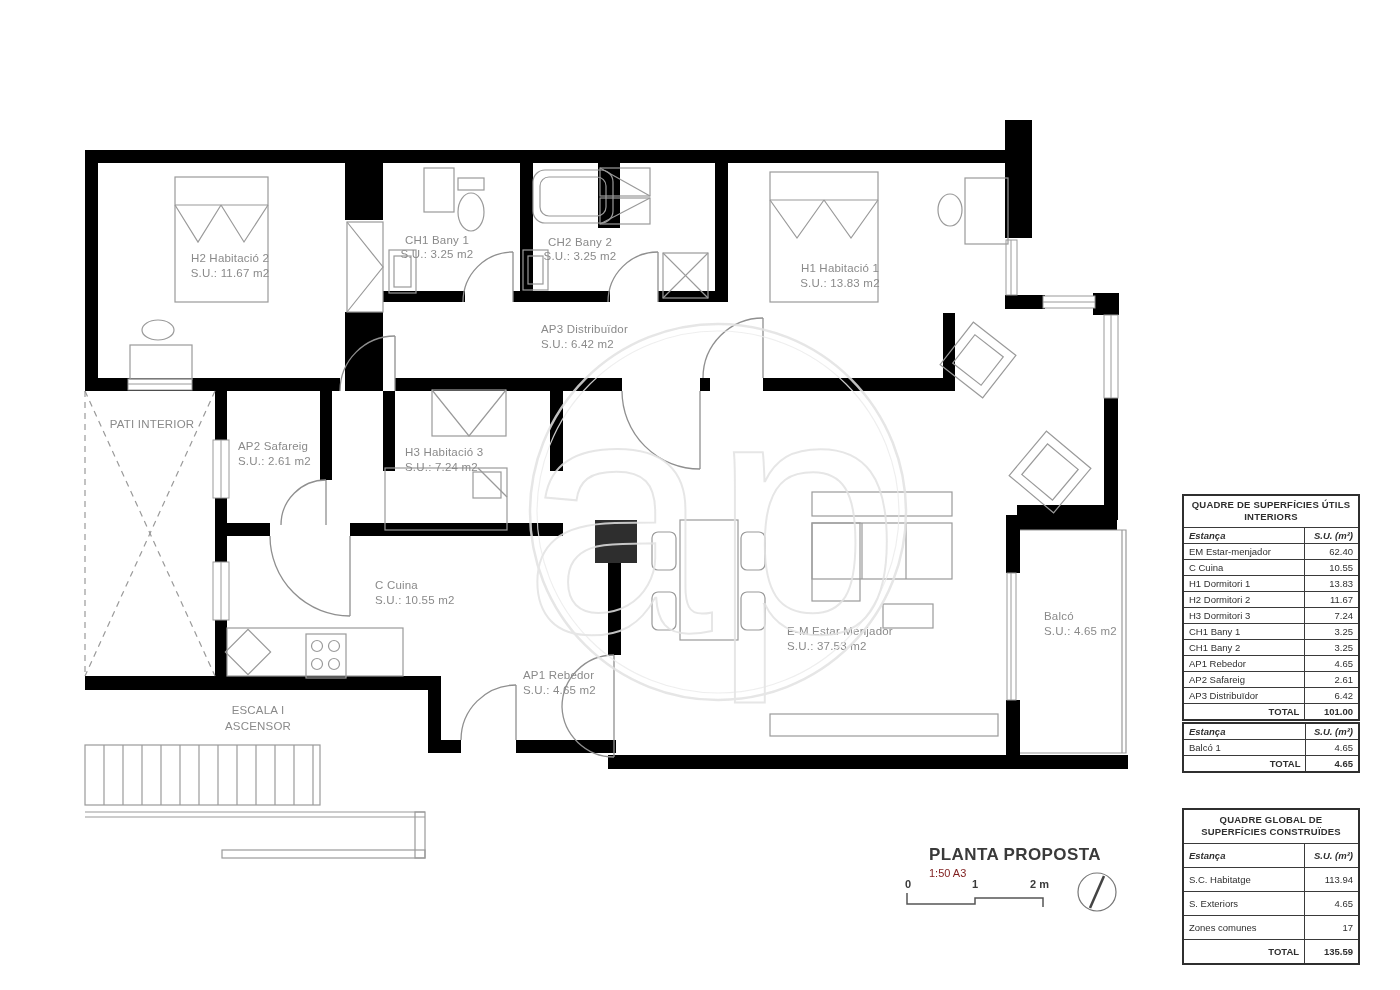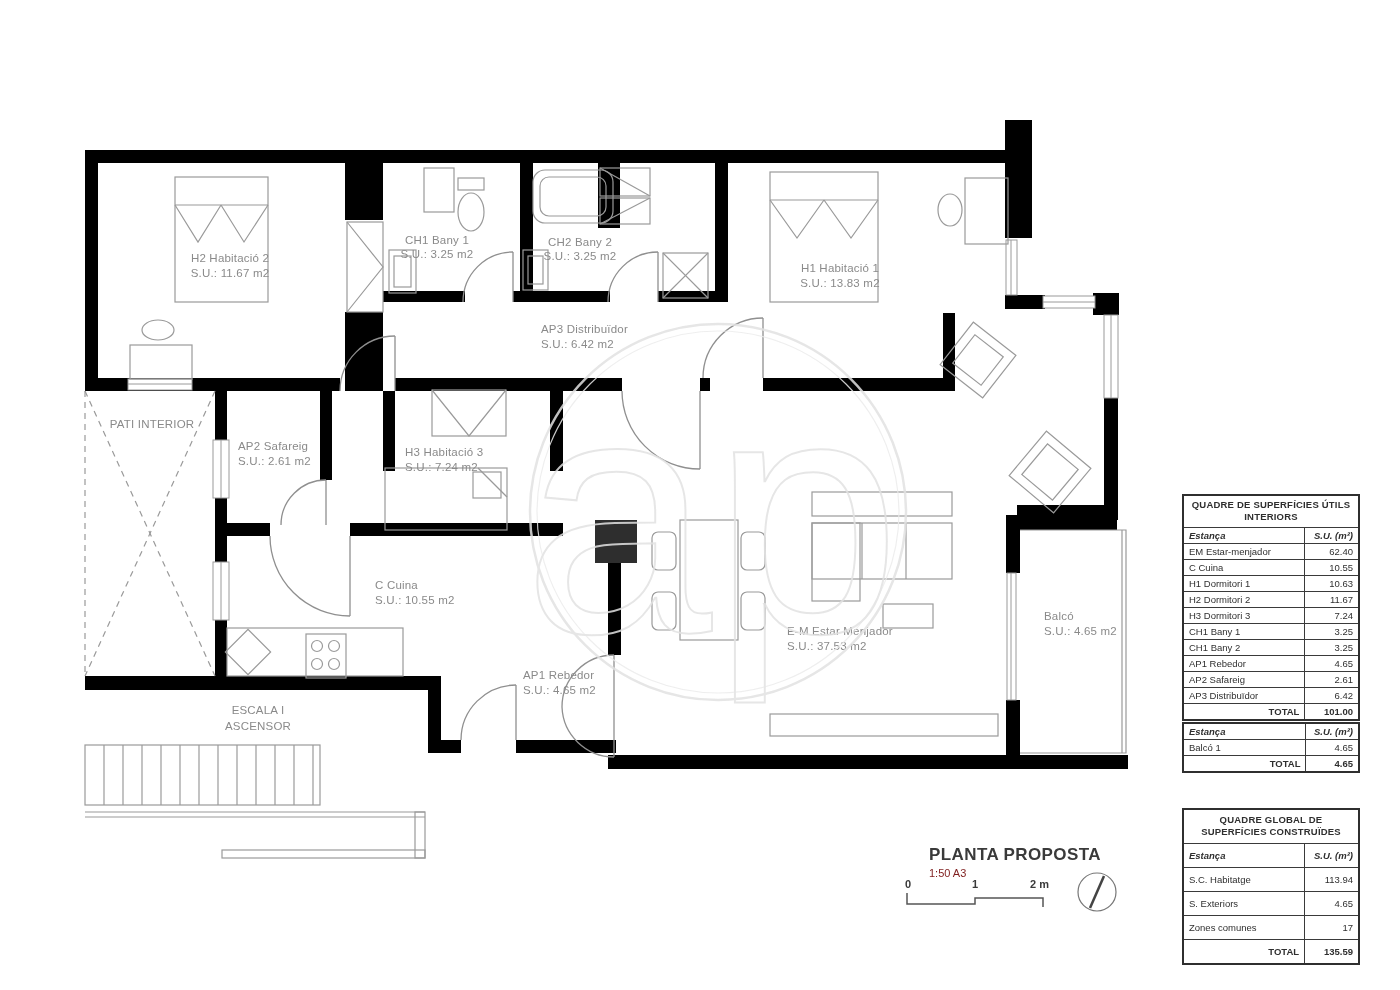--- a/index.html
+++ b/index.html
@@ -337,21 +337,21 @@
           <tr>
             <td class="c-label">EM Estar-menjador</td>
             <td class="c-value">62.40</td>
           </tr>
           <tr>
             <td class="c-label">C Cuina</td>
             <td class="c-value">10.55</td>
           </tr>
           <tr>
             <td class="c-label">H1 Dormitori 1</td>
-            <td class="c-value">10.63</td>
+            <td class="c-value">13.83</td>
           </tr>
           <tr>
             <td class="c-label">H2 Dormitori 2</td>
             <td class="c-value">11.67</td>
           </tr>
           <tr>
             <td class="c-label">H3 Dormitori 3</td>
             <td class="c-value">7.24</td>
           </tr>
           <tr>

